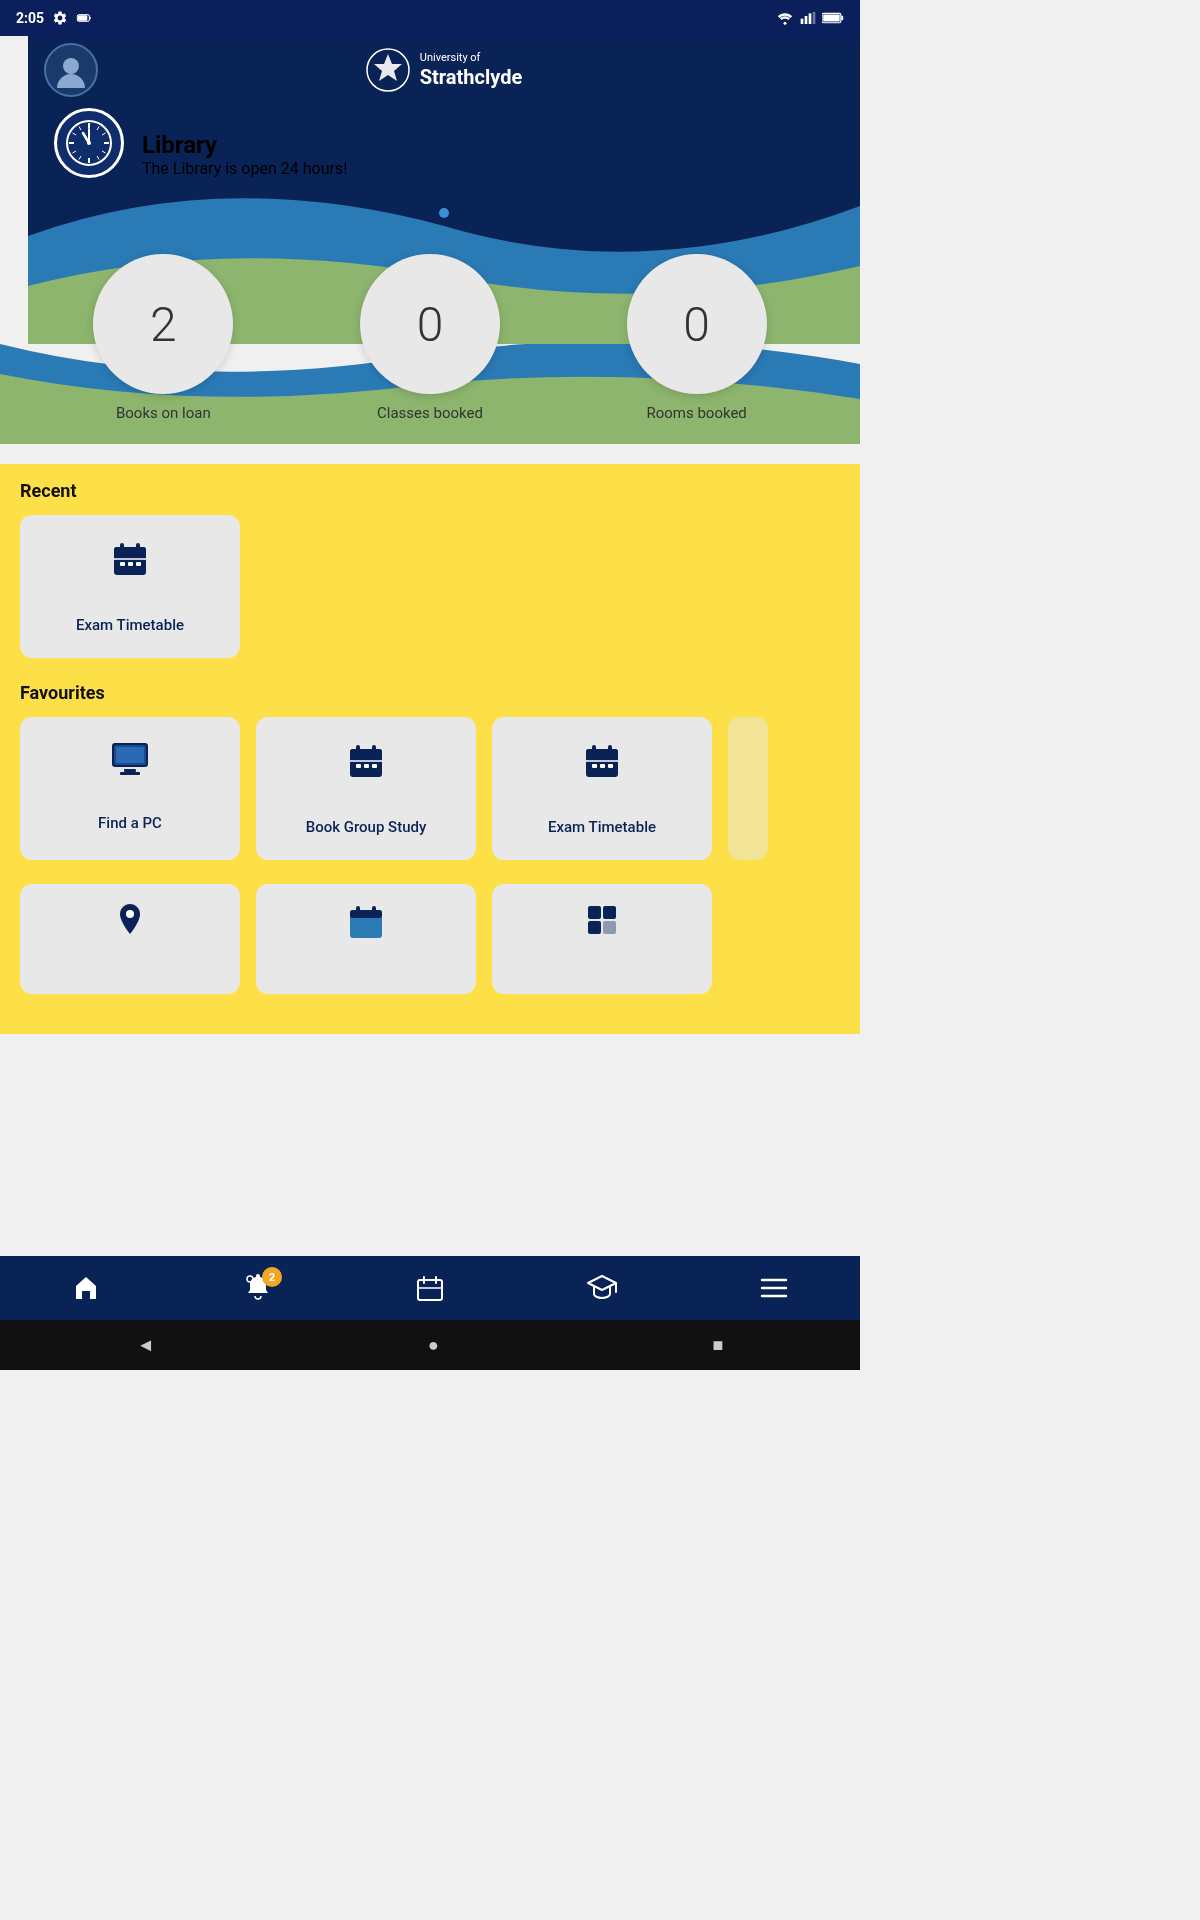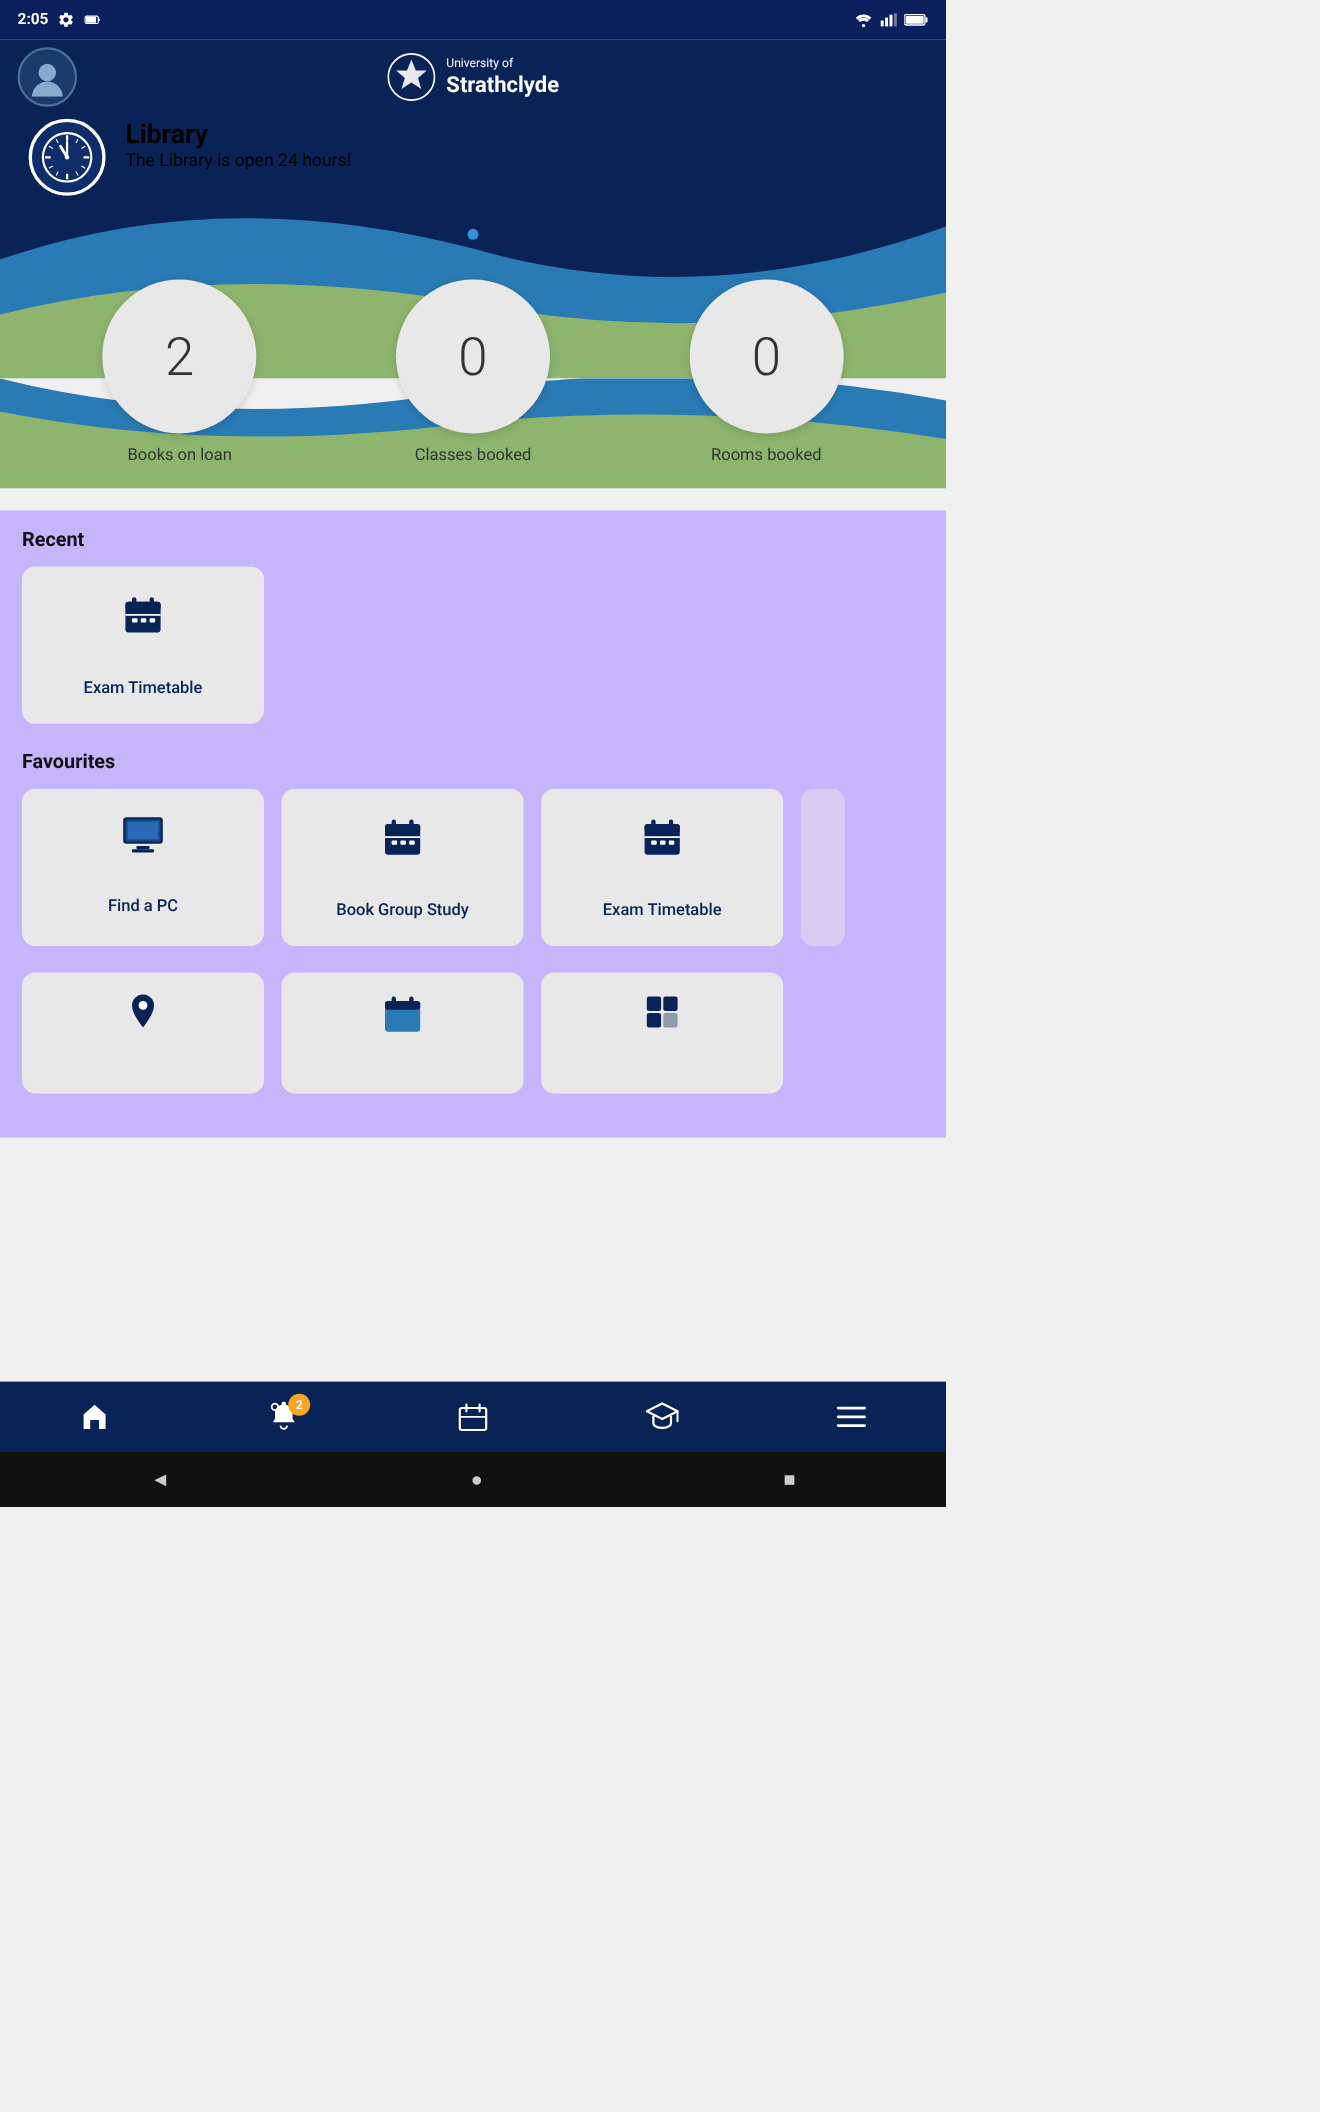--- a/index.html
+++ b/index.html
@@ -27,20 +27,21 @@
     .status-left { display: flex; align-items: center; gap: 8px; }
     .status-right { display: flex; align-items: center; gap: 6px; }
 
     
     .header {
       background: #0a2357;
       padding: 12px 16px 0 16px;
       position: relative;
       height: 310px;
       overflow: hidden;
+      margin-left: 28px;
     }
 
     .header-top {
       display: flex;
       align-items: center;
       justify-content: center;
       position: relative;
       margin-bottom: 16px;
     }
 
@@ -68,21 +69,21 @@
       color: white;
       font-size: 18px;
       line-height: 1.2;
     }
 
     .logo-text .univ { font-size: 11px; font-weight: normal; }
     .logo-text .name { font-size: 20px; font-weight: bold; }
 
     .library-info {
       display: flex;
-      align-items: flex-start;
+      align-items: flex-end;
       gap: 18px;
       margin-top: 8px;
       margin-left: 10px;
     }
 
     .clock-icon {
       width: 70px;
       height: 70px;
       border-radius: 50%;
       border: 3px solid white;
@@ -139,21 +140,21 @@
     }
 
     .stat-label {
       font-size: 15px;
       color: #333;
       text-align: right;
     }
 
     
     .main-content {
-      background: #c4b5fd;
+      background: #fde047;
       padding: 16px 20px;
       margin-top: 80px;
     }
 
     .section-title {
       font-size: 18px;
       font-weight: bold;
       color: #111;
       margin-bottom: 14px;
     }

